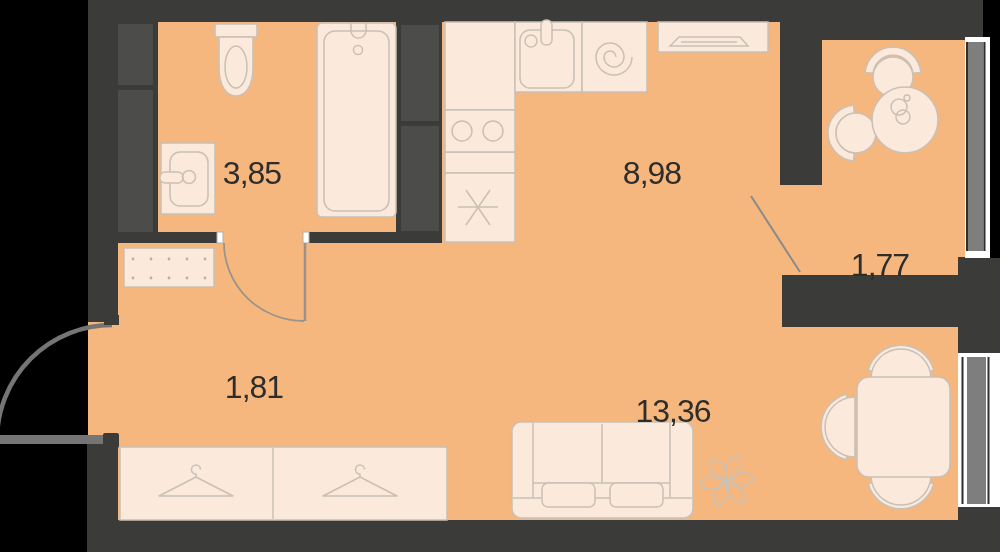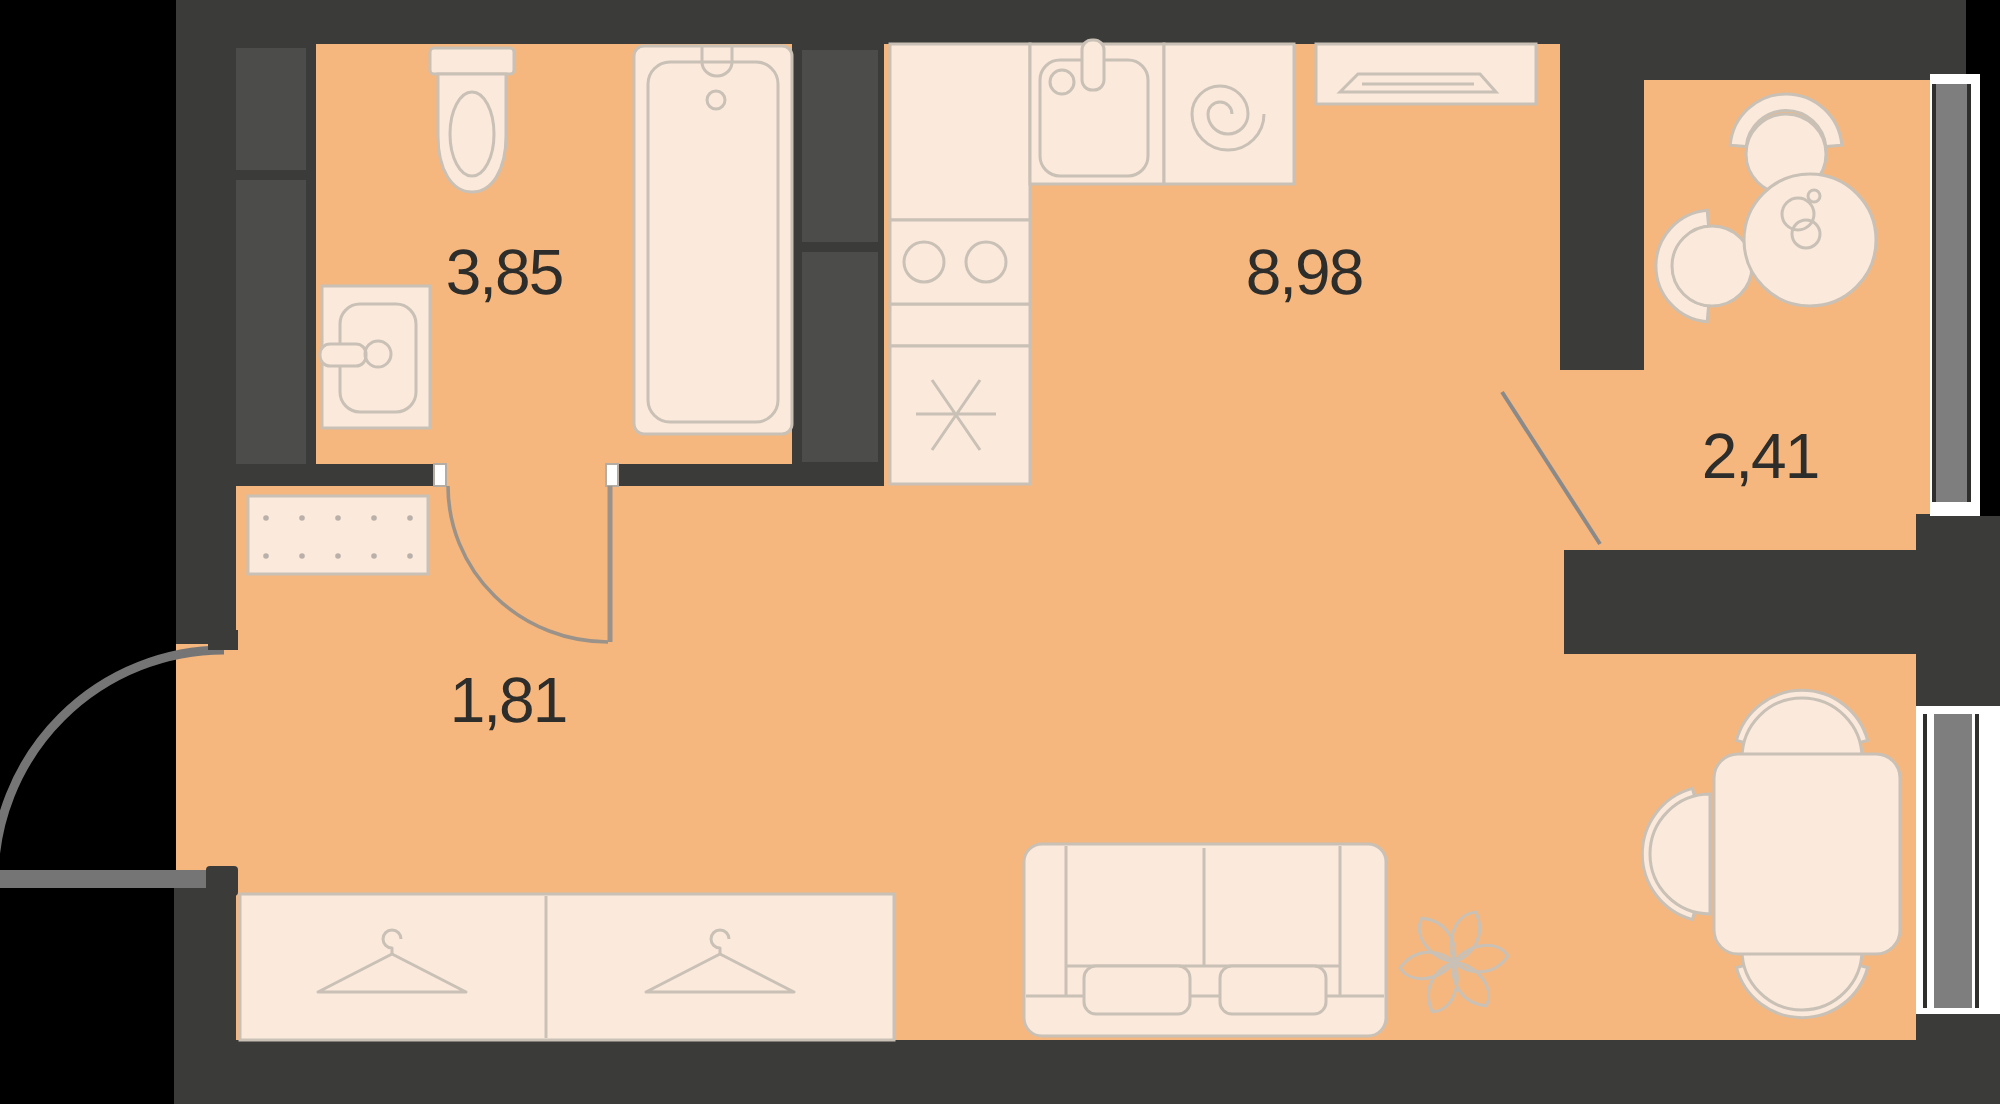--- a/index.html
+++ b/index.html
@@ -1,21 +1,21 @@
 <!DOCTYPE html>
 <html><head>
 <meta charset="utf-8">
 <style>
   html,body{margin:0;padding:0;background:#000;}
   #plan{position:relative;width:1000px;height:552px;background:#000;overflow:hidden;
         font-family:"Liberation Sans",sans-serif;}
   #plan svg{position:absolute;left:0;top:0;}
   .area-label{position:absolute;transform:translate(-50%,-50%);
         font:400 32px/1 "Liberation Sans",sans-serif;color:#2d2d2b;letter-spacing:-1px;
-        white-space:nowrap;pointer-events:none;}
+        white-space:nowrap;pointer-events:none;margin-top:37px;}
 </style>
 </head>
 <body>
 
 <div id="plan">
   <svg width="1000" height="552" viewBox="0 0 1000 552">
 
     <rect x="88" y="0" width="902" height="552" fill="#F6B77E"></rect>
 
     <g fill="#3B3B39">
@@ -194,15 +194,16 @@
       <g>
         <path d="M933.8 483.8 A34 34 0 0 1 868.2 483.8 L874.9 482 A27 27 0 0 0 927.1 482 Z"></path>
         <path d="M871 475 A30 30 0 0 0 931 475 Z"></path>
       </g>
       <rect x="857" y="377" width="93" height="100" rx="12"></rect>
     </g>
   </svg>
 
   <div class="area-label" style="left:252px;top:136px;">3,85</div>
   <div class="area-label" style="left:652px;top:136px;">8,98</div>
-  <div class="area-label" style="left:880px;top:228px;">2,41</div>
+  <div class="area-label" style="left:880px;top:228px;">1,77</div>
   <div class="area-label" style="left:254px;top:350px;">1,81</div>
+  <div class="area-label" style="left:673px;top:374px;">13,36</div>
 </div>
 
 </body></html>

